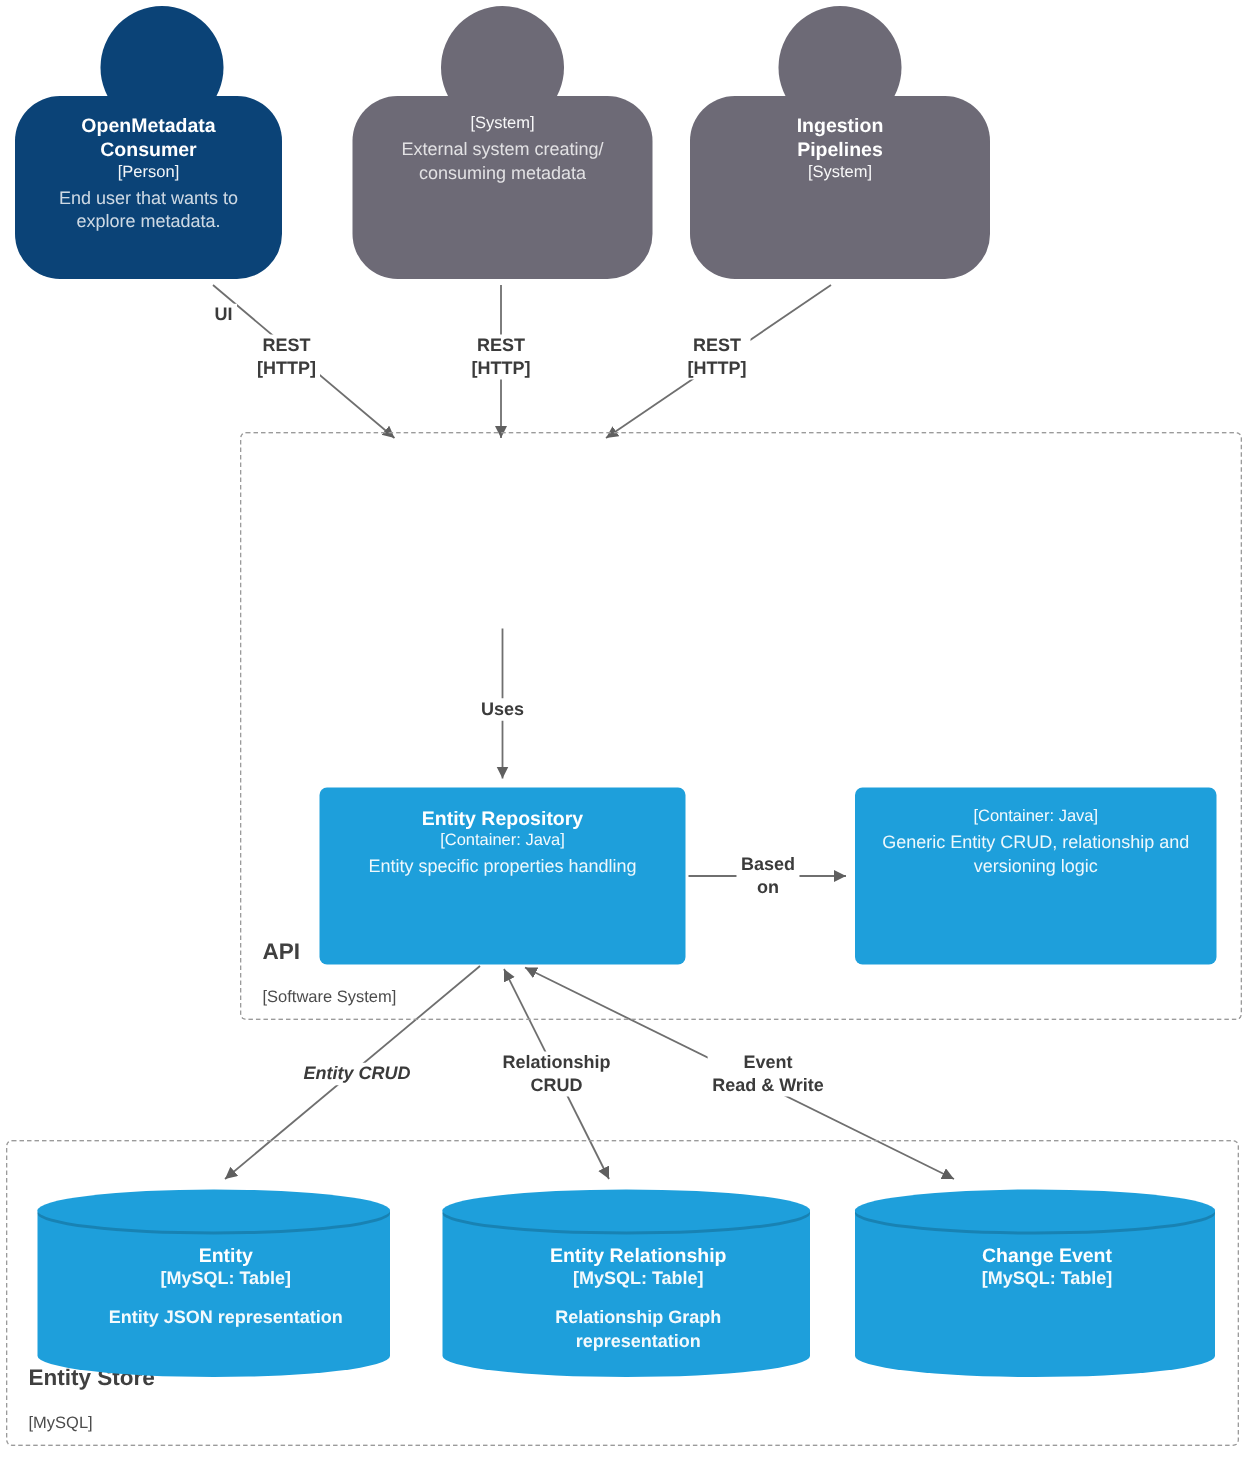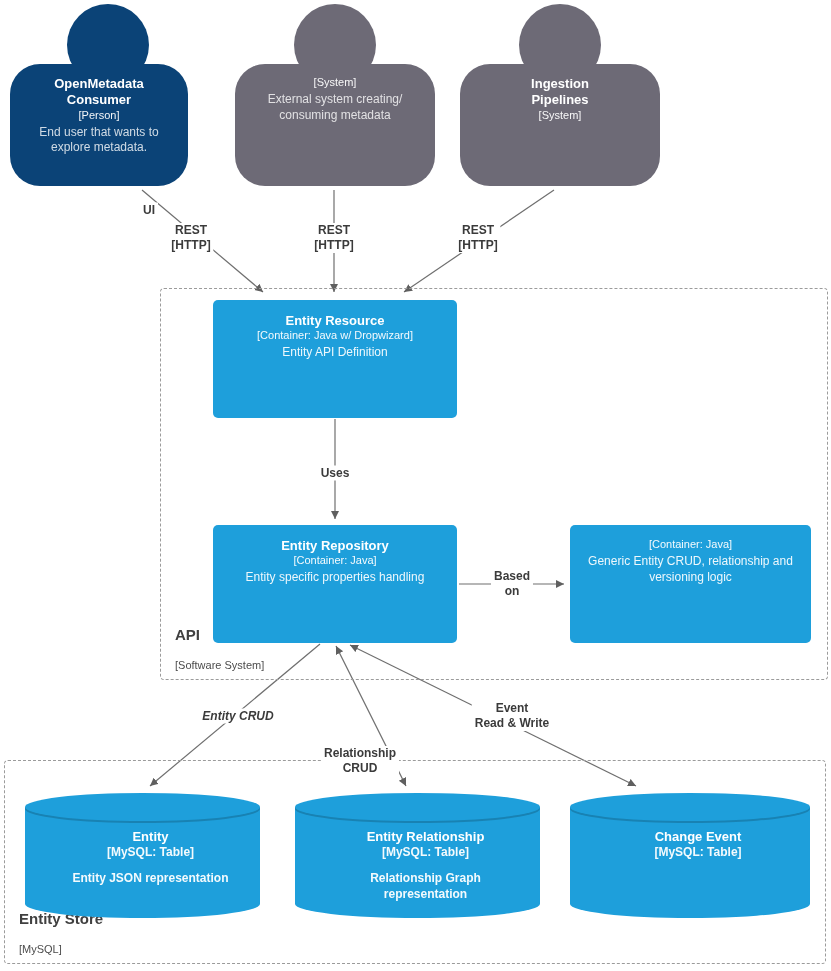--- a/index.html
+++ b/index.html
@@ -90,25 +90,20 @@
     </div>
   </div>
 
   <div class="boundary" style="left:160px; top:288px; width:668px; height:392px;">
     <div class="boundary-label">
       <div class="boundary-name">API</div>
       <div class="boundary-type">[Software System]</div>
     </div>
   </div>
 
-  <div class="container-box" style="left:213px; top:300px; width:244px; height:118px;">
-    <div class="node-title" style="max-width:230px;">Entity Resource</div>
-    <div class="node-type">[Container: Java w/ Dropwizard]</div>
-    <div class="node-desc">Entity API Definition</div>
-  </div>
 
   <div class="container-box" style="left:213px; top:525px; width:244px; height:118px;">
     <div class="node-title" style="max-width:230px;">Entity Repository</div>
     <div class="node-type">[Container: Java]</div>
     <div class="node-desc">Entity specific properties handling</div>
   </div>
 
   <div class="container-box" style="left:570px; top:525px; width:241px; height:118px;">
     <div class="node-type">[Container: Java]</div>
     <div class="node-desc">Generic Entity CRUD, relationship and versioning logic</div>
@@ -154,18 +149,18 @@
   <div class="edge-label" style="left:191px; top:238px;">REST
 [HTTP]</div>
   <div class="edge-label" style="left:334px; top:238px;">REST
 [HTTP]</div>
   <div class="edge-label" style="left:478px; top:238px;">REST
 [HTTP]</div>
   <div class="edge-label" style="left:335px; top:473px;">Uses</div>
   <div class="edge-label" style="left:512px; top:584px;">Based
 on</div>
   <div class="edge-label" style="left:238px; top:716px;font-style:italic;">Entity CRUD</div>
-  <div class="edge-label" style="left:360px; top:716px;margin-top:45px;">Relationship
+  <div class="edge-label" style="left:371px; top:716px;">Relationship
 CRUD</div>
   <div class="edge-label" style="left:512px; top:716px;">Event
 Read &amp; Write</div>
 
 </div>
 
 </body></html>

